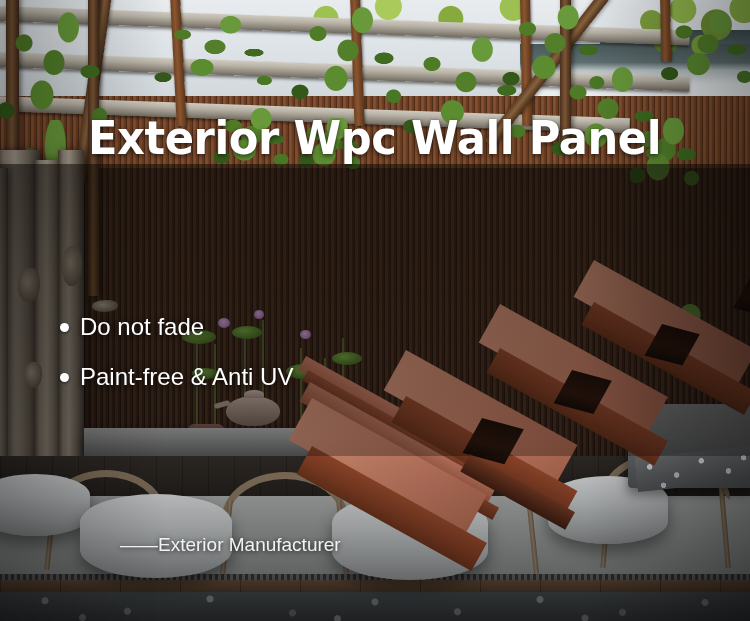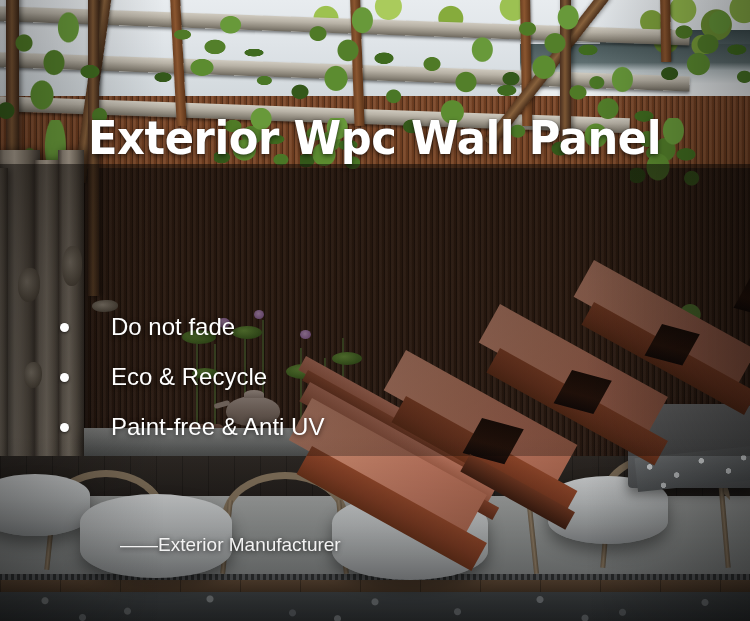--- a/index.html
+++ b/index.html
@@ -318,21 +318,20 @@
     white-space:nowrap;
     z-index:30;
   }
 
   .bullets {
     position:absolute; left:60px; top:302px; z-index:30;
   }
   .bullet-row {
     display:flex; align-items:center;
     height:50px;
-    gap:31px;
   }
   .dot {
     width:9px; height:9px; border-radius:50%;
     background:#fff; flex:0 0 auto;
     margin-right:11px;
     box-shadow:0 1px 3px rgba(0,0,0,.6);
   }
   .bullet-text {
     font-family:"Liberation Sans", sans-serif;
     font-size:24px;
@@ -523,22 +522,18 @@
 
   <div class="title">Exterior Wpc Wall Panel</div>
 
   <div class="bullets">
     <div class="bullet-row">
       <span class="dot"></span>
       <span class="bullet-text">Do not fade</span>
     </div>
     <div class="bullet-row">
       <span class="dot"></span>
-      <span class="bullet-text">Eco &amp; Recycle</span>
-    </div>
-    <div class="bullet-row">
-      <span class="dot"></span>
       <span class="bullet-text">Paint-free &amp; Anti UV</span>
     </div>
   </div>
 
   <div class="signature">——Exterior Manufacturer</div>
 </div>
 
 </body></html>

